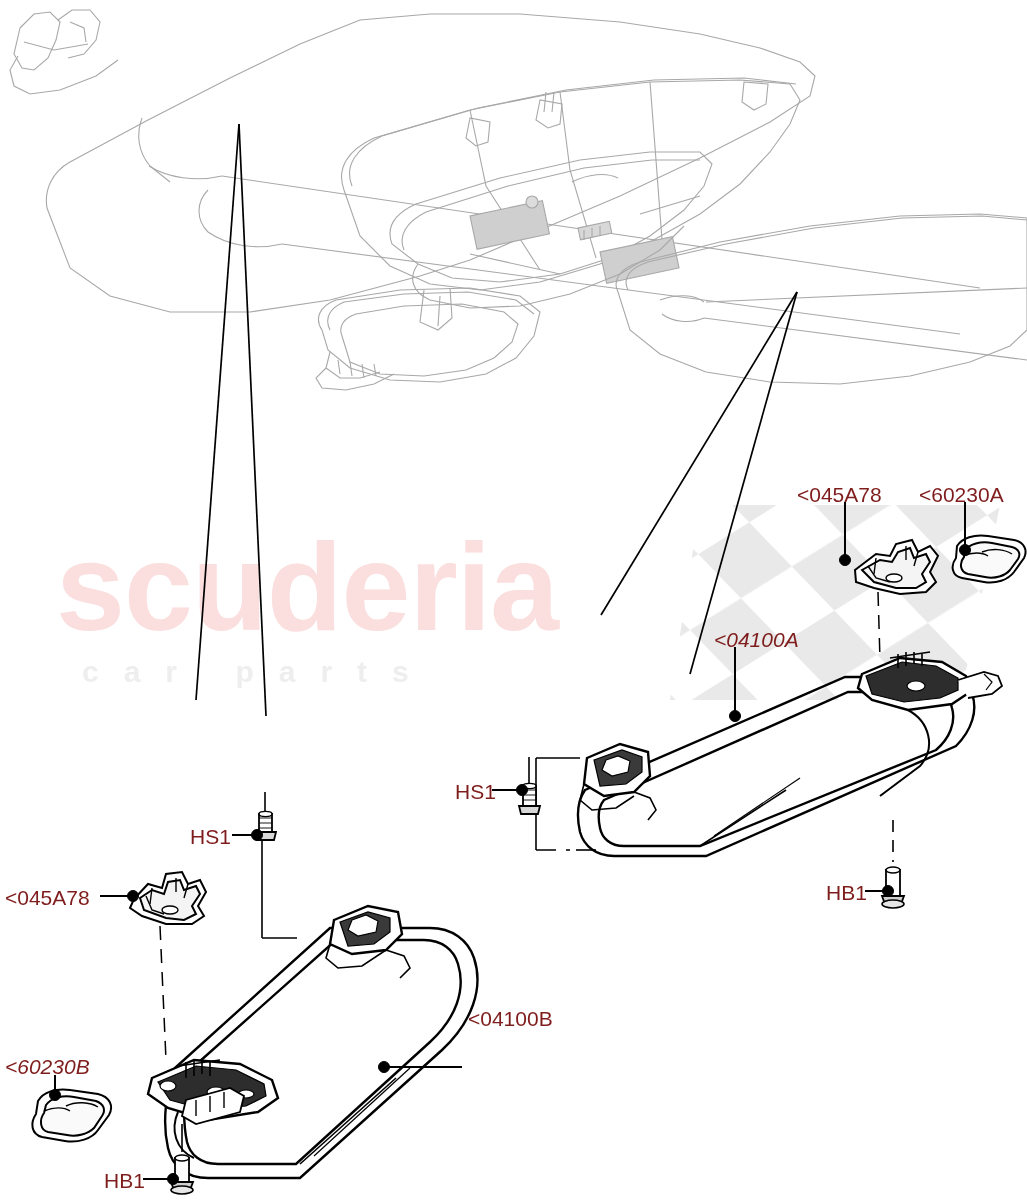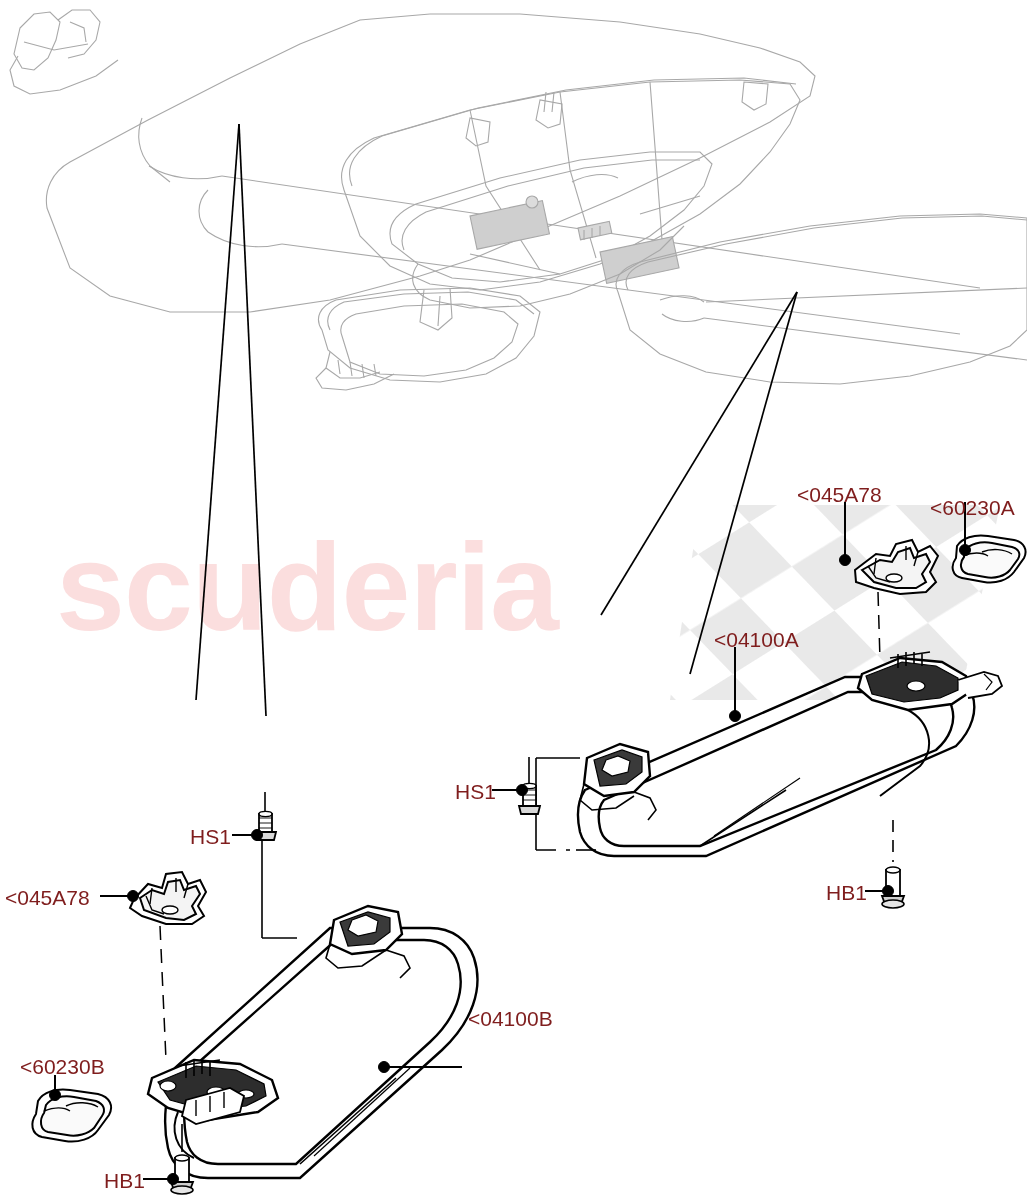--- a/index.html
+++ b/index.html
@@ -61,20 +61,21 @@
     letter-spacing: 0px;
   }
 </style>
 </head>
 <body>
 
 <div id="stage">
 
   <div class="wm-layer">
     <div class="wm-main">scuderia</div>
+    <div class="wm-sub">car parts</div>
   </div>
 
   <svg id="diagram-svg" viewBox="0 0 1027 1200">
     <defs>
       <pattern id="checkerFlag" width="120" height="120" patternUnits="userSpaceOnUse" patternTransform="rotate(-32) skewX(12)">
         <rect x="0" y="0" width="60" height="60" fill="#e8e8e8"></rect>
         <rect x="60" y="60" width="60" height="60" fill="#e8e8e8"></rect>
       </pattern>
       <clipPath id="flagClip">
         <polygon points="700,505 1000,505 960,700 670,700"></polygon>
@@ -367,23 +368,23 @@
 
       <path d="M462 1067 L388 1067" stroke-width="2" fill="none"></path>
       <circle cx="384" cy="1067" r="5.5"></circle>
 
       <path d="M143 1179 L168 1179" stroke-width="2" fill="none"></path>
       <circle cx="173" cy="1179" r="5.5"></circle>
     </g>
   </svg>
 
   <div class="label" style="left:797px; top:483px;">&lt;045A78</div>
-  <div class="label" style="left:919px; top:496px;margin-left:11px;">&lt;60230A</div>
-  <div class="label" style="left:714px; top:628px;">&lt;04100A</div>
+  <div class="label" style="left:919px; top:483px;">&lt;60230A</div>
+  <div class="label" style="left:714px; top:628px;font-style:italic;">&lt;04100A</div>
   <div class="label" style="left:455px; top:780px;">HS1</div>
   <div class="label" style="left:826px; top:881px;">HB1</div>
   <div class="label" style="left:190px; top:825px;">HS1</div>
   <div class="label" style="left:5px; top:886px;">&lt;045A78</div>
-  <div class="label" style="left:20px; top:1055px;">&lt;60230B</div>
+  <div class="label" style="left:5px; top:1055px;font-style:italic;">&lt;60230B</div>
   <div class="label" style="left:468px; top:1007px;">&lt;04100B</div>
   <div class="label" style="left:104px; top:1169px;">HB1</div>
 
 </div>
 
 </body></html>

